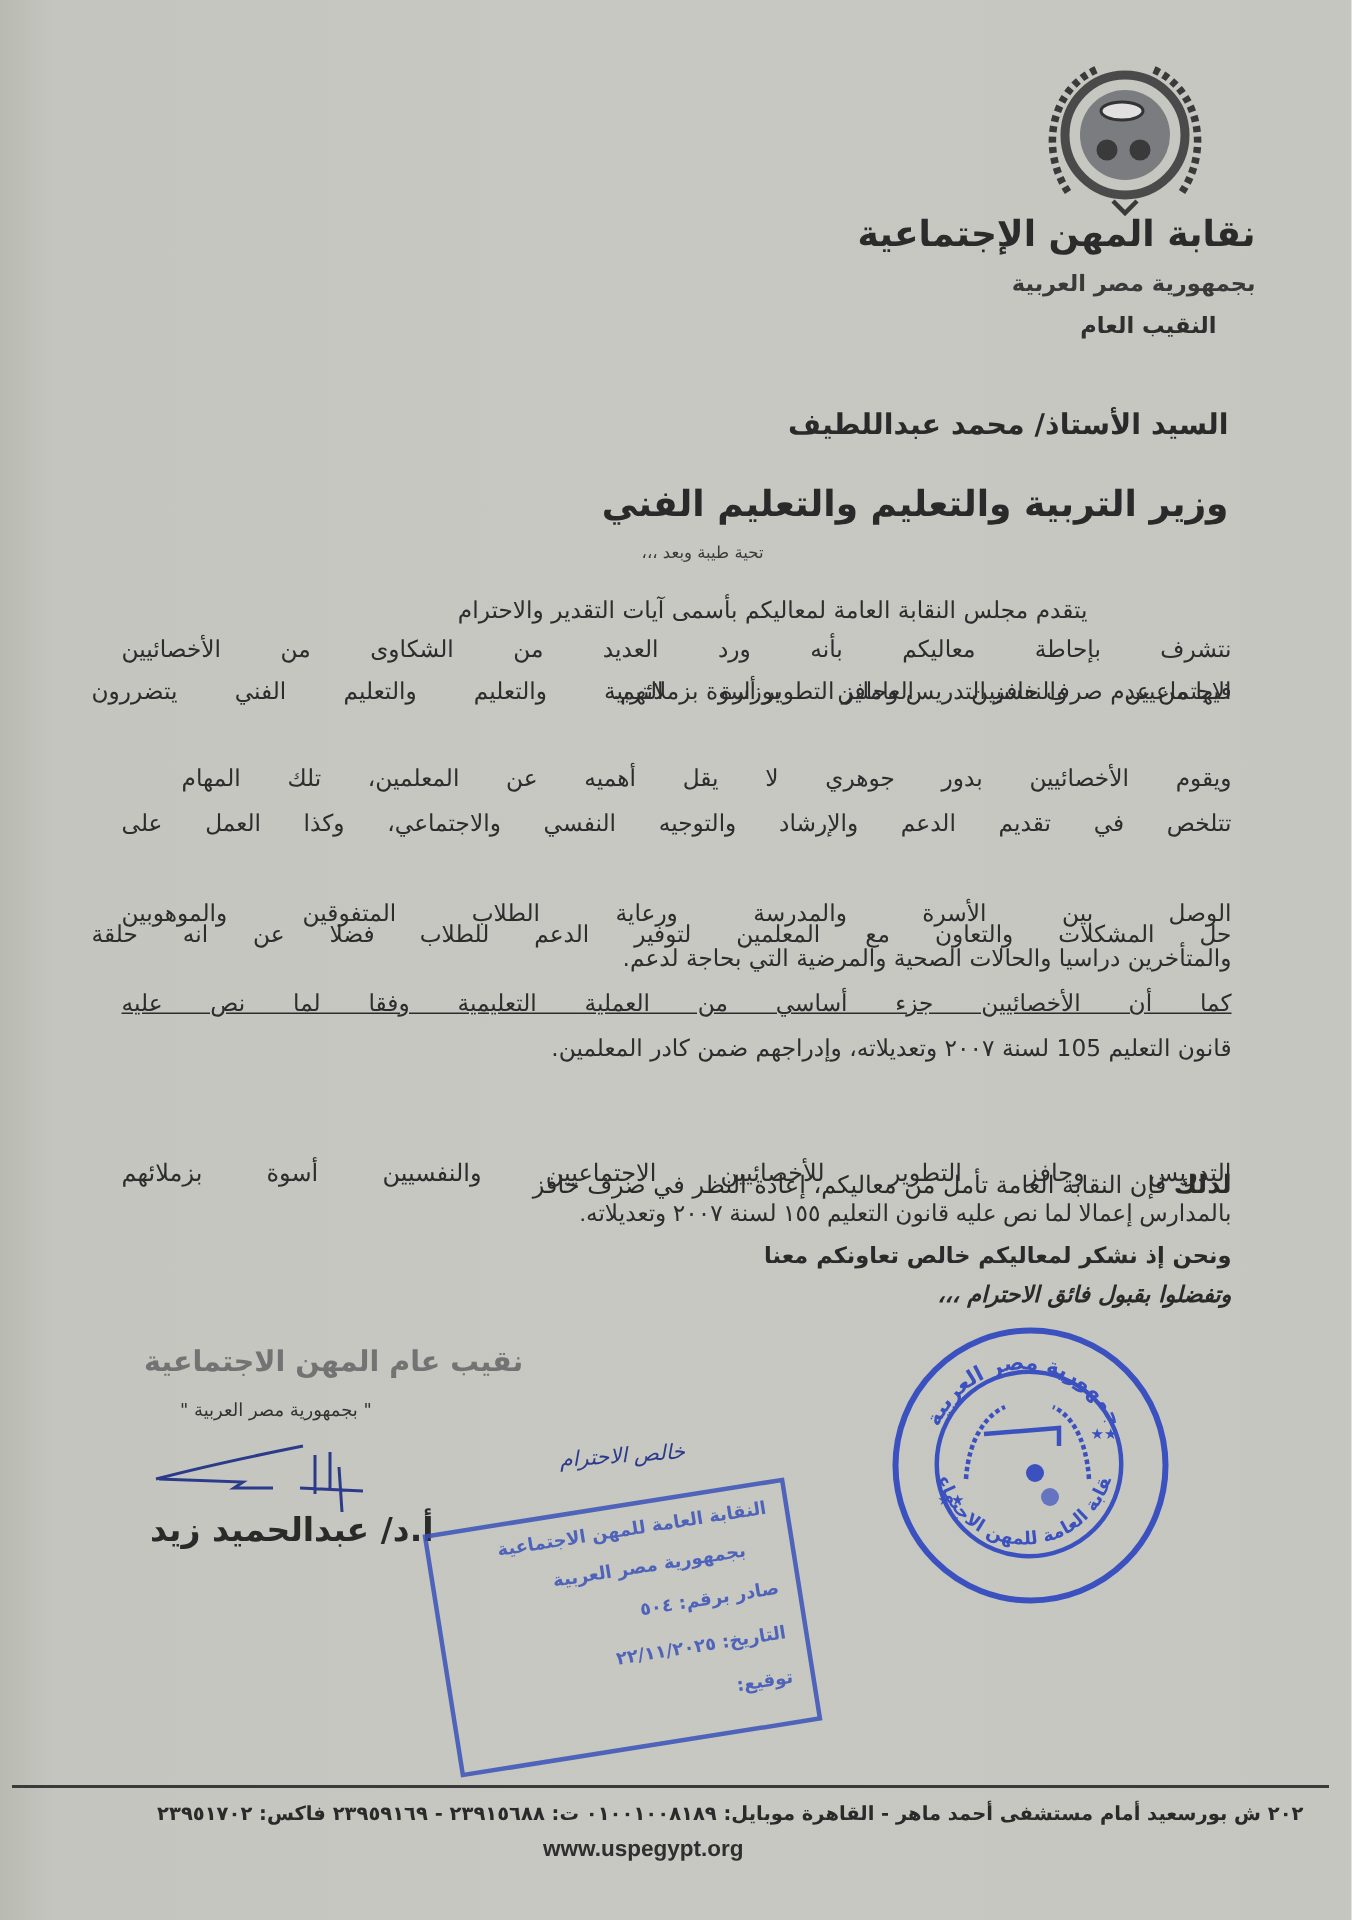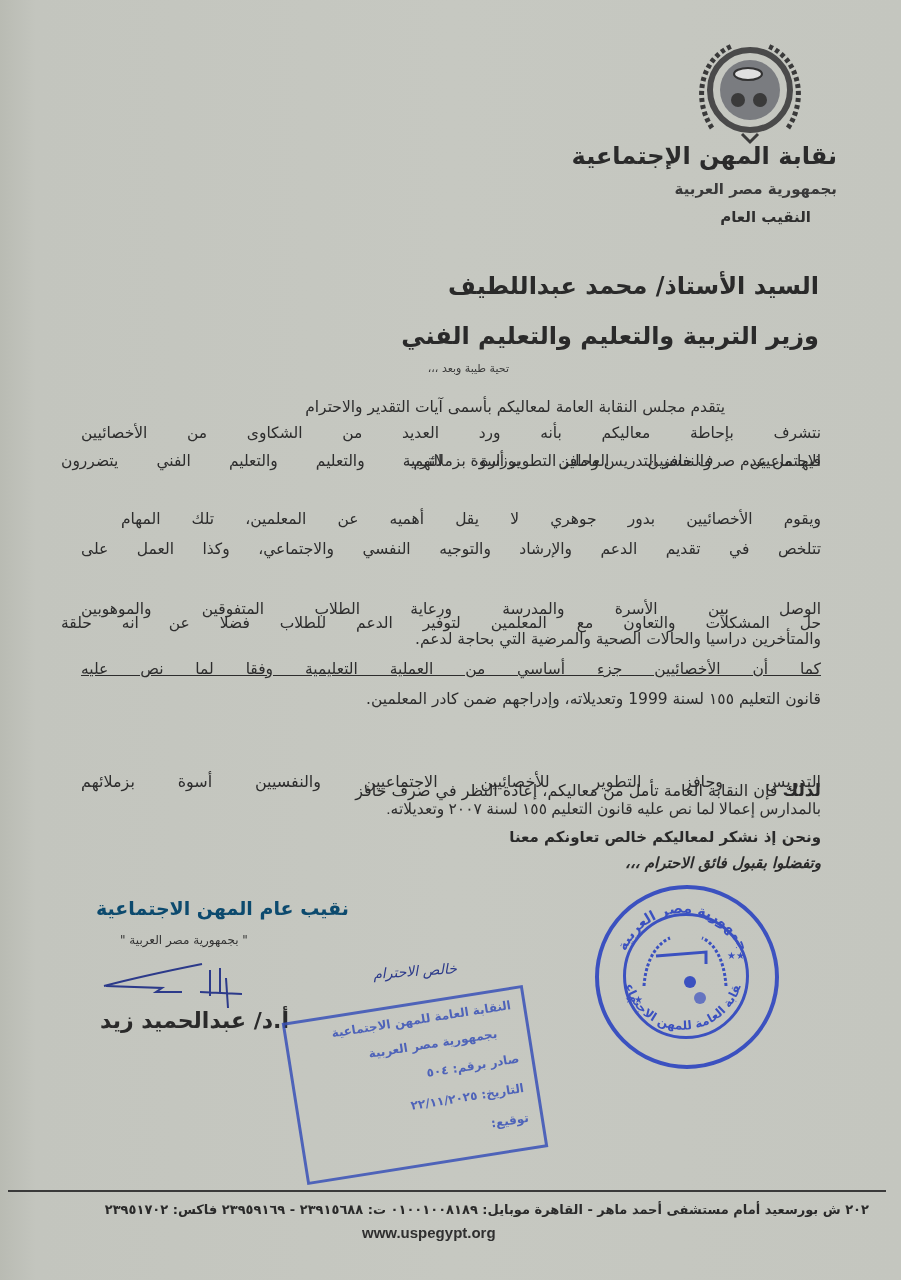--- a/index.html
+++ b/index.html
@@ -13,30 +13,30 @@
   .abs { position: absolute; }
   .rtl { direction: rtl; text-align: right; }
 
   
   .logo { left: 692px; top: 38px; width: 116px; height: 110px; }
   .org-name { right: 64px; top: 142px; font-size: 24px; font-weight: bold; color: #2b2b2b; white-space: nowrap; }
   .org-country { right: 64px; top: 180px; font-size: 15px; font-weight: bold; color: #3a3a3a; white-space: nowrap; }
   .org-role { right: 90px; top: 208px; font-size: 15px; font-weight: bold; color: #2f2f2f; white-space: nowrap; }
 
   
-  .addressee { right: 82px; top: 272px; font-size: 24px; font-weight: bold; color: #2a2a2a; white-space: nowrap; }
+  .addressee { right: 82px; top: 272px; font-size: 19px; font-weight: bold; color: #2a2a2a; white-space: nowrap; }
   .minister { right: 82px; top: 322px; font-size: 24px; font-weight: bold; color: #2a2a2a; white-space: nowrap; }
   .greeting { right: 392px; top: 362px; font-size: 11px; color: #3a3a3a; white-space: nowrap; }
   .line { position: absolute; white-space: nowrap; font-size: 15.5px; color: #2d2d2d; }
   .bold-lead { font-weight: bold; }
 
   .closing { font-size: 15px; font-weight: bold; color: #2a2a2a; white-space: nowrap; }
 
   
-  .sig-title { left: 96px; top: 897px; font-size: 19px; font-weight: bold; color: #0c4a6e; white-space: nowrap; }
+  .sig-title { left: 96px; top: 897px; font-size: 19px; font-weight: bold; color: #737373; white-space: nowrap; }
   .sig-country { left: 120px; top: 933px; font-size: 12px; color: #333; white-space: nowrap; }
   .sig-name { left: 100px; top: 1008px; font-size: 22px; font-weight: bold; color: #2a2a2a; white-space: nowrap; }
   .handwritten-note { left: 373px; top: 963px; font-size: 14px; color: #2c3a8a; font-style: italic; white-space: nowrap; transform: rotate(-4deg); }
 
   
   .stamp-rect { left: 293px; top: 1003px; width: 238px; height: 158px; border: 3px solid #3a52b8; transform: rotate(-9deg); opacity: 0.85; }
   .stamp-rect .sline { position: absolute; right: 12px; font-size: 12px; color: #3a52b8; white-space: nowrap; font-weight: bold; }
   .stamp-round { left: 595px; top: 885px; width: 176px; height: 176px; border-radius: 50%; border: 4px solid #2d45c0; opacity: 0.9; }
   .stamp-round .inner { position: absolute; left: 24px; top: 24px; width: 120px; height: 120px; border-radius: 50%; border: 3px solid #2d45c0; }
 
@@ -72,21 +72,21 @@
   <div class="line rtl" style="right:176px; top:398px;margin-left:14px;">يتقدم مجلس النقابة العامة لمعاليكم بأسمى آيات التقدير والاحترام</div>
   <div class="line rtl" style="right:80px; top:424px; width:740px; text-align:justify; text-align-last:justify;margin-left:35px;">نتشرف بإحاطة معاليكم بأنه ورد العديد من الشكاوى من الأخصائيين</div>
   <div class="line rtl" style="right:80px; top:452px; width:760px; text-align:justify; text-align-last:justify;margin-left:37px;">الاجتماعيين والنفسيين العاملين بوزارة التربية والتعليم والتعليم الفني يتضررون</div>
   <div class="line rtl" style="right:80px; top:452px;">فيها من عدم صرف حافز التدريس وحافز التطوير أسوة بزملائهم.</div>
   <div class="line rtl" style="right:80px; top:510px; width:700px; text-align:justify; text-align-last:justify;">ويقوم الأخصائيين بدور جوهري لا يقل أهميه عن المعلمين، تلك المهام</div>
   <div class="line rtl" style="right:80px; top:540px; width:740px; text-align:justify; text-align-last:justify;">تتلخص في تقديم الدعم والإرشاد والتوجيه النفسي والاجتماعي، وكذا العمل على</div>
   <div class="line rtl" style="right:80px; top:570px; width:760px; text-align:justify; text-align-last:justify;margin-top:44px;">حل المشكلات والتعاون مع المعلمين لتوفير الدعم للطلاب فضلا عن انه حلقة</div>
   <div class="line rtl" style="right:80px; top:600px; width:740px; text-align:justify; text-align-last:justify;">الوصل بين الأسرة والمدرسة ورعاية الطلاب المتفوقين والموهوبين</div>
   <div class="line rtl" style="right:80px; top:630px;">والمتأخرين دراسيا والحالات الصحية والمرضية التي بحاجة لدعم.</div>
   <div class="line rtl" style="right:80px; top:660px; width:740px; text-align:justify; text-align-last:justify;text-decoration:underline;">كما أن الأخصائيين جزء أساسي من العملية التعليمية وفقا لما نص عليه</div>
-  <div class="line rtl" style="right:80px; top:690px;">قانون التعليم ١٥٥ لسنة 1999 وتعديلاته، وإدراجهم ضمن كادر المعلمين.</div>
+  <div class="line rtl" style="right:80px; top:690px;">قانون التعليم 105 لسنة ٢٠٠٧ وتعديلاته، وإدراجهم ضمن كادر المعلمين.</div>
 </div>
 
 <div class="abs rtl" style="right:80px; top:732px; width:720px; white-space:nowrap;margin-top:48px;">
   <span class="bold-lead" style="font-size:17px;">لذلك</span>
   <span style="font-size:16px;">فإن النقابة العامة تأمل من معاليكم، إعادة النظر في صرف حافز</span>
 </div>
 <div class="line rtl" style="right:80px; top:772px; width:740px; text-align:justify; text-align-last:justify; font-size:16px;">التدريس وحافز التطوير للأخصائيين الاجتماعيين والنفسيين أسوة بزملائهم</div>
 <div class="line rtl" style="right:80px; top:800px; font-size:15.5px; font-family:'Liberation Sans', sans-serif;">بالمدارس إعمالا لما نص عليه قانون التعليم ١٥٥ لسنة ٢٠٠٧ وتعديلاته.</div>
 
 <div class="abs rtl closing" style="right:80px; top:828px;">ونحن إذ نشكر لمعاليكم خالص تعاونكم معنا</div>

